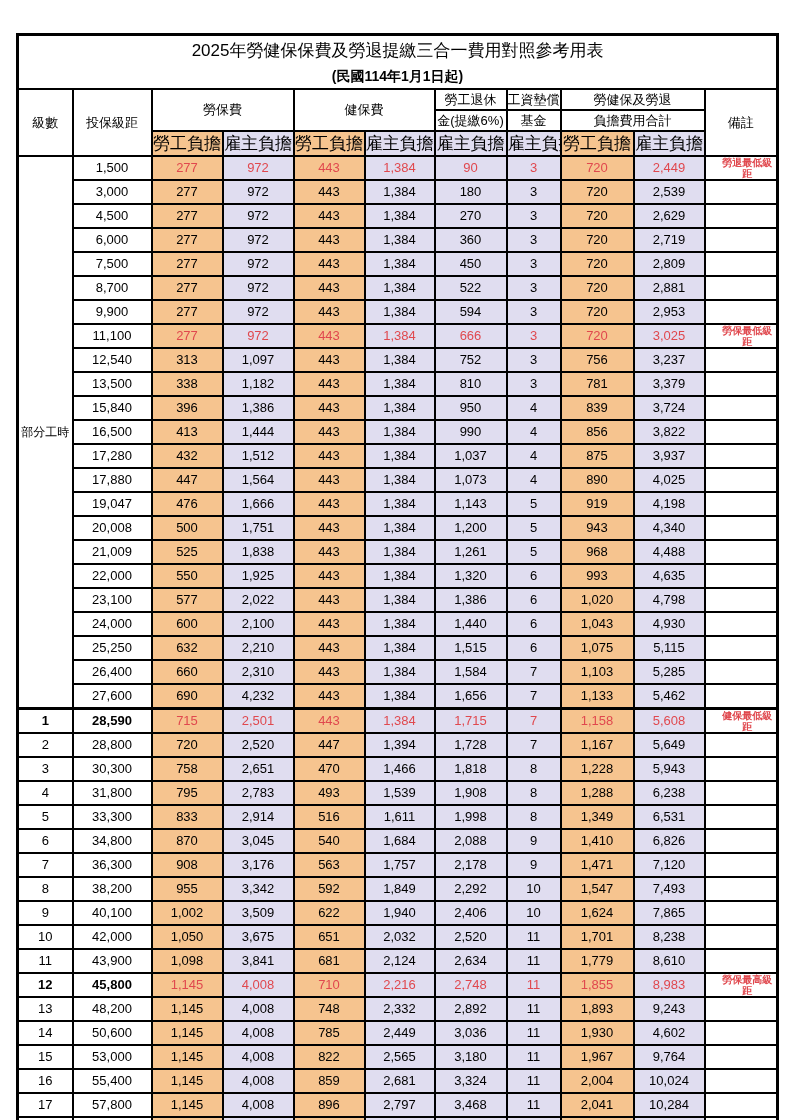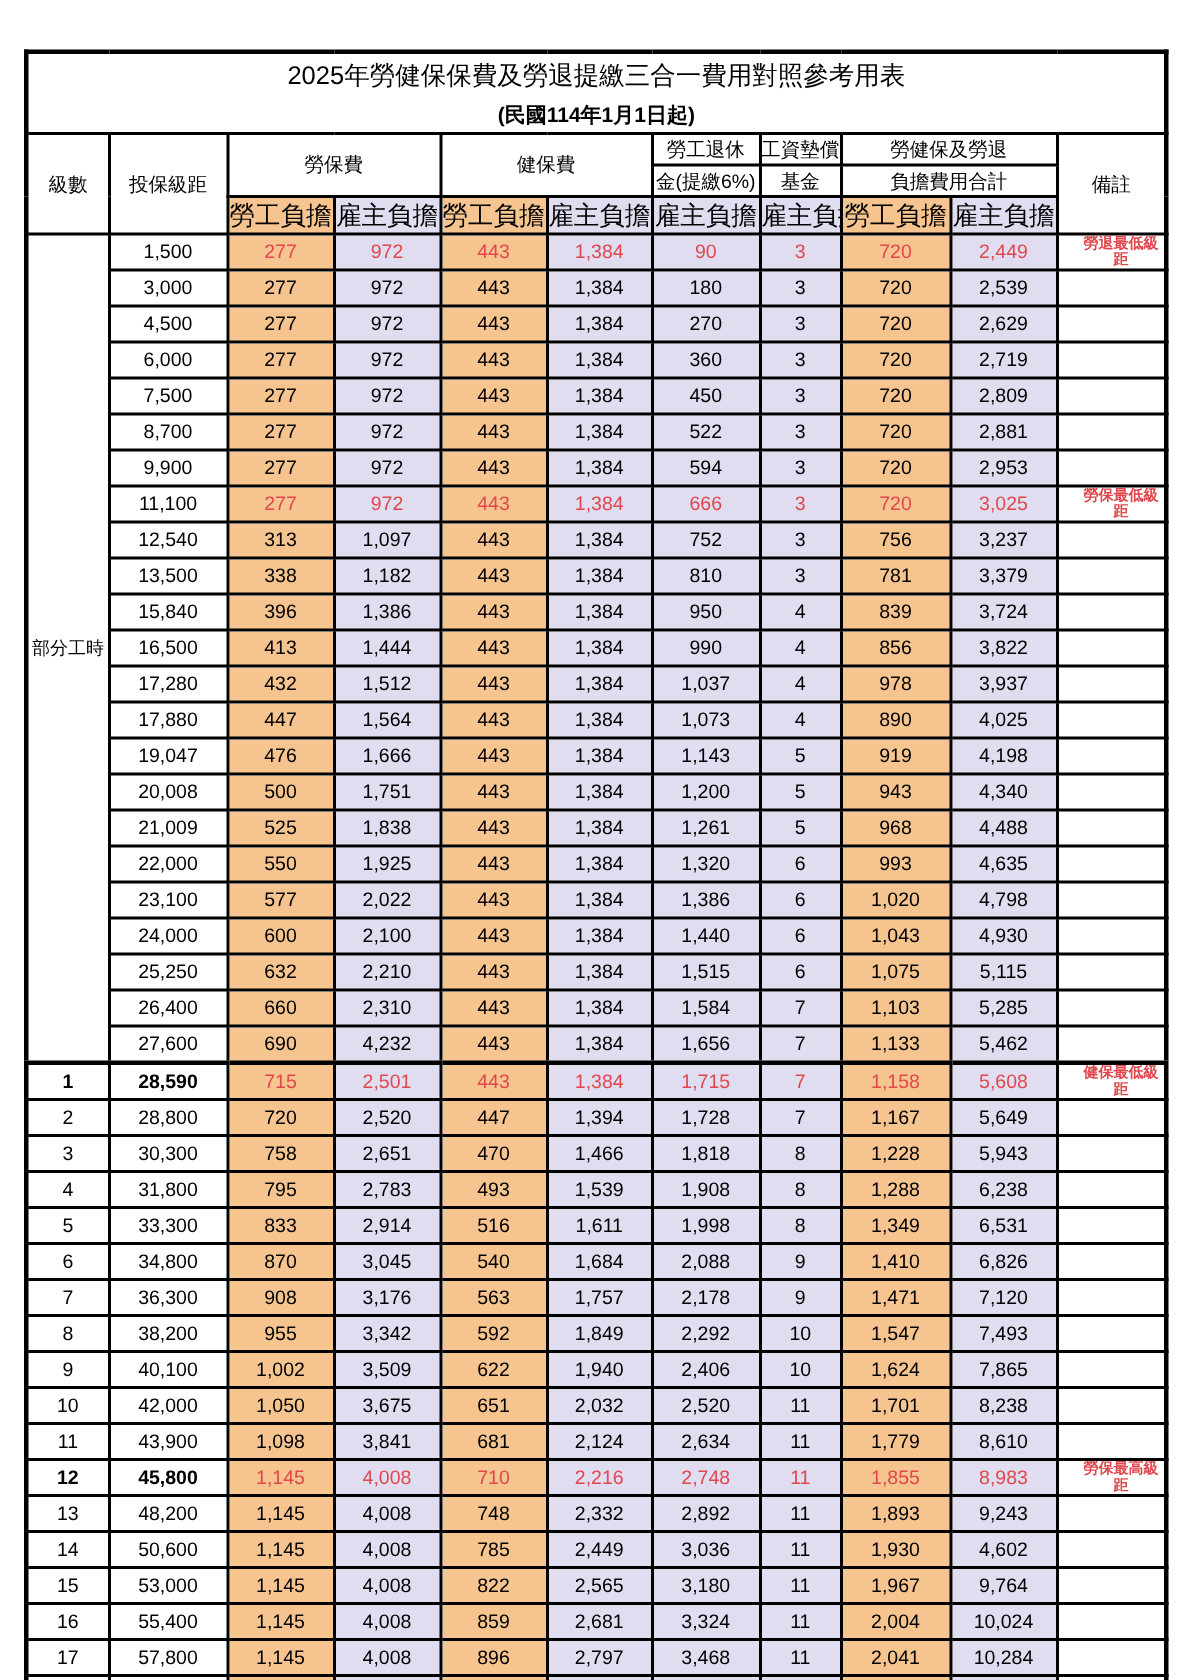--- a/index.html
+++ b/index.html
@@ -223,21 +223,21 @@
           <td class="note"></td>
         </tr>
         <tr>
           <td class="">17,280</td>
           <td class="val orange">432</td>
           <td class="val lav">1,512</td>
           <td class="val orange">443</td>
           <td class="val lav">1,384</td>
           <td class="val lav">1,037</td>
           <td class="val lav">4</td>
-          <td class="val orange">978</td>
+          <td class="val orange">875</td>
           <td class="val lav">3,937</td>
           <td class="note"></td>
         </tr>
         <tr>
           <td class="">17,880</td>
           <td class="val orange">447</td>
           <td class="val lav">1,564</td>
           <td class="val orange">443</td>
           <td class="val lav">1,384</td>
           <td class="val lav">1,073</td>

